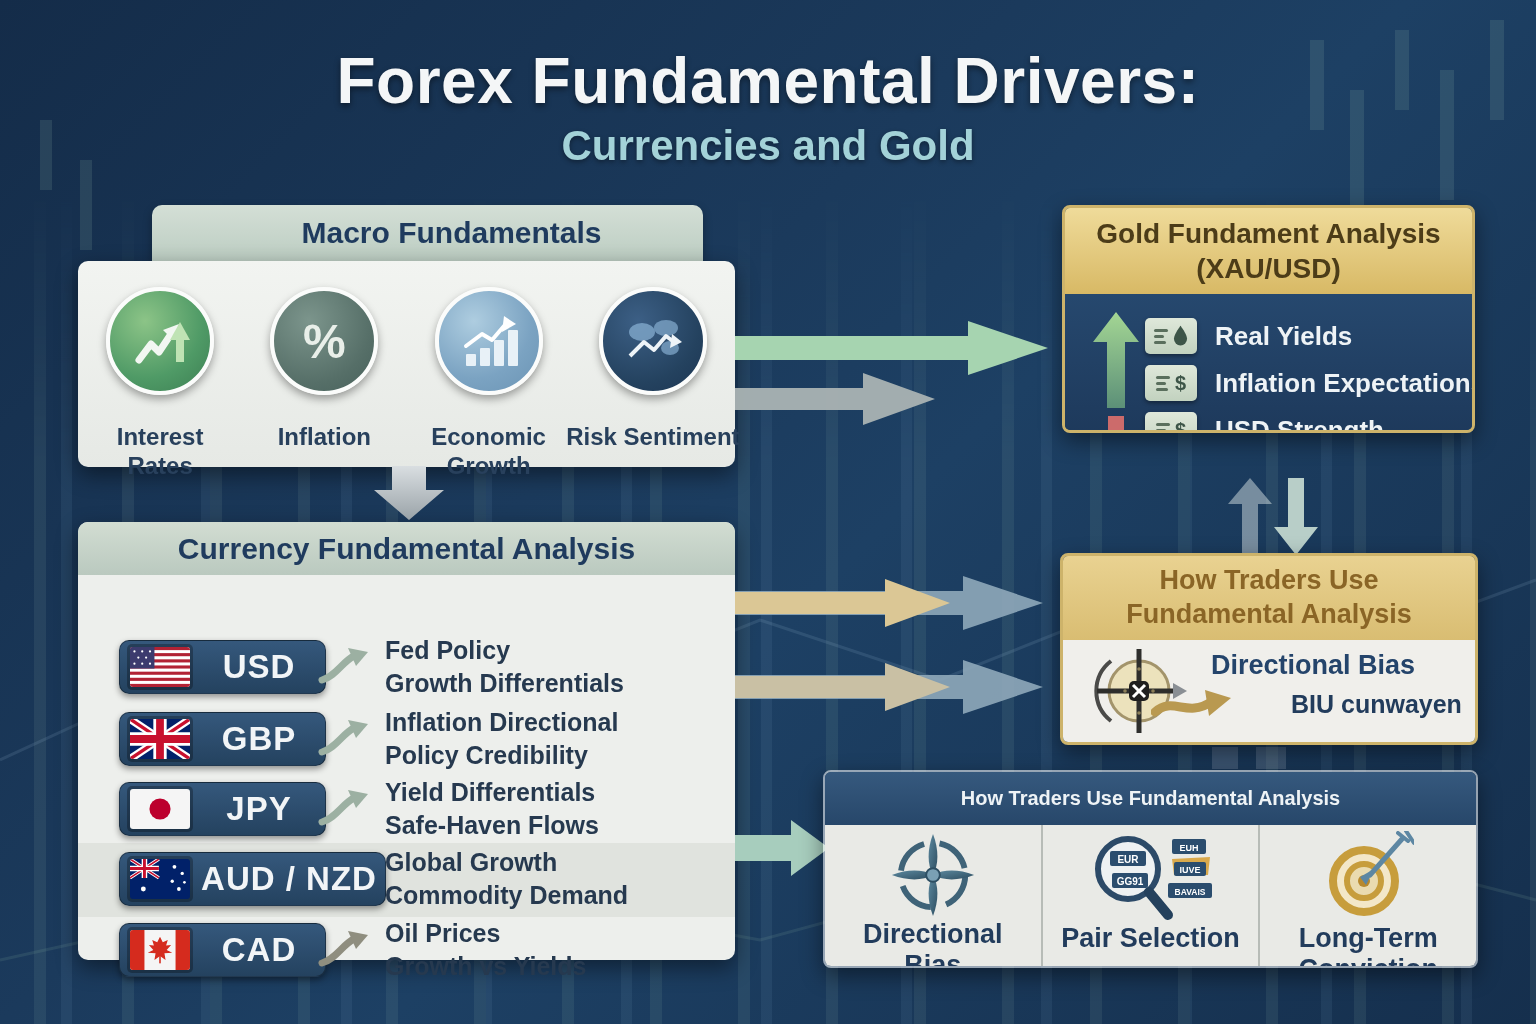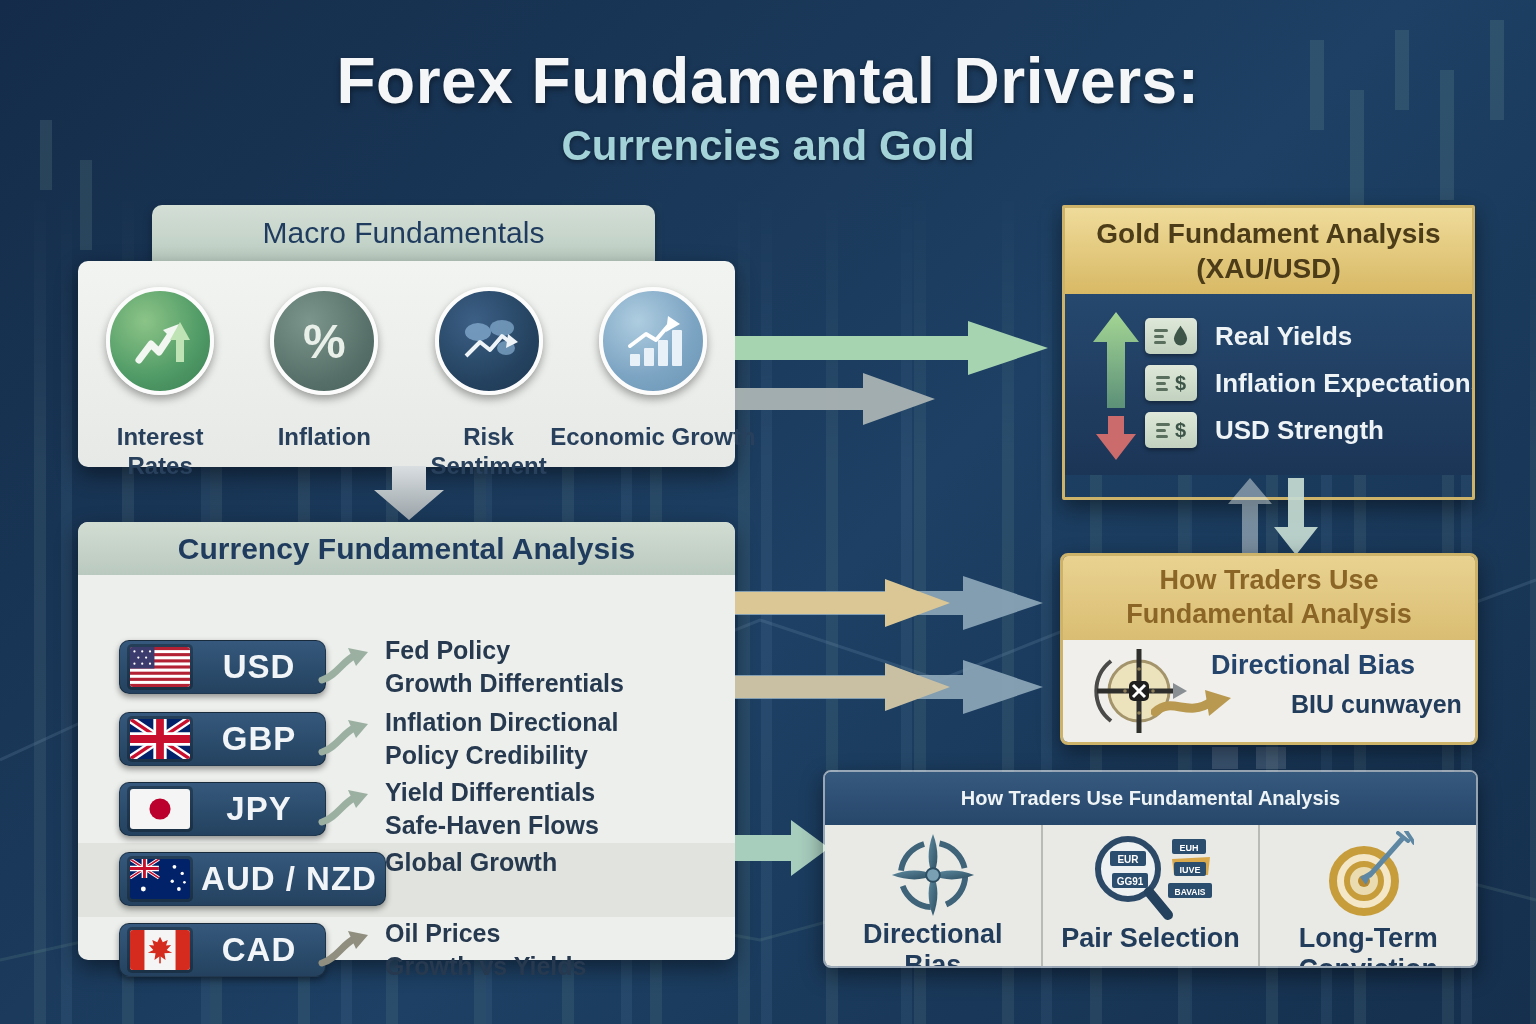--- a/index.html
+++ b/index.html
@@ -22,21 +22,21 @@
   .title-wrap{position:absolute;left:0;top:44px;width:100%;text-align:center;}
   .title-main{font-size:64px;font-weight:700;color:#f4f6f7;letter-spacing:.5px;
     text-shadow:0 3px 6px rgba(0,0,0,.45);}
   .title-sub{font-size:42px;font-weight:700;color:#a3d2d8;margin-top:4px;
     text-shadow:0 2px 5px rgba(0,0,0,.4);}
 
   
   .macro-header{position:absolute;left:152px;top:205px;width:503px;height:56px;
     background:linear-gradient(180deg,#d4dfd6,#bccdc2);border-radius:10px 10px 0 0;
     display:flex;align-items:center;justify-content:center;
-    font-size:30px;font-weight:400;color:#1f3b5e;box-shadow:0 4px 10px rgba(0,0,0,.3);}
+    font-size:30px;font-weight:700;color:#1f3b5e;box-shadow:0 4px 10px rgba(0,0,0,.3);padding-left:48px;}
   .macro-panel{left:78px;top:261px;width:657px;height:206px;
     background:linear-gradient(180deg,#f2f4f1,#e6e9e5);
     display:flex;align-items:flex-start;justify-content:space-around;padding-top:26px;box-sizing:border-box;}
   .macro-item{display:flex;flex-direction:column;align-items:center;width:25%;}
   .macro-circle{width:100px;height:100px;border-radius:50%;border:4px solid #fbfcfb;
     box-shadow:0 4px 9px rgba(0,0,0,.35);display:flex;align-items:center;justify-content:center;}
   .ic-interest{background:radial-gradient(circle at 35% 30%,#8cc487,#4f9a66 60%,#3c7e52);}
   .ic-inflation{background:radial-gradient(circle at 35% 30%,#7c958c,#566f68 65%,#47605a);}
   .ic-growth{background:radial-gradient(circle at 35% 30%,#aecde0,#7ba3c2 60%,#6b94b4);}
   .ic-risk{background:radial-gradient(circle at 35% 30%,#3c5f85,#24425f 65%,#1c3552);}
@@ -57,22 +57,22 @@
     background:linear-gradient(180deg,#35587c,#24425f);box-shadow:0 3px 6px rgba(0,0,0,.4);
     border:1px solid rgba(0,0,0,.35);display:flex;align-items:center;margin-left:24px;}
   .cur-pill.wide{width:265px;}
   .flag-slot{margin-left:7px;background:rgba(0,0,0,.28);border-radius:5px;padding:3px;line-height:0;}
   .flag-slot svg{border-radius:3px;display:block;}
   .cur-code{flex:1;text-align:center;font-size:33px;font-weight:700;color:#f2f5f7;letter-spacing:1px;}
   .cur-arrow{position:absolute;left:240px;top:4px;}
   .cur-text{position:absolute;left:307px;top:-6px;font-size:25px;font-weight:700;color:#26394f;line-height:1.3;}
 
   
-  .gold-panel{left:1062px;top:205px;width:413px;height:295px;border:3px solid #cdb36a;
-    border-radius:2px;overflow:hidden;box-sizing:border-box;}
+  .gold-panel{left:1062px;top:205px;width:413px;height:228px;border:3px solid #cdb36a;
+    border-radius:8px;overflow:hidden;box-sizing:border-box;}
   .gold-header{height:86px;background:linear-gradient(180deg,#efdb9a,#d8b965);
     display:flex;flex-direction:column;align-items:center;justify-content:center;
     font-size:28px;font-weight:700;color:#4c3c18;line-height:1.25;}
   .gold-body{position:relative;height:181px;background:linear-gradient(180deg,#26486e,#1b3556);}
   .gold-row{position:absolute;left:80px;display:flex;align-items:center;height:36px;}
   .gold-chip{width:52px;height:36px;background:linear-gradient(180deg,#dfe8da,#c2d2bf);
     border-radius:5px;display:flex;align-items:center;justify-content:center;gap:5px;
     box-shadow:0 2px 4px rgba(0,0,0,.4);}
   .chip-lines{display:flex;flex-direction:column;gap:3px;}
   .chip-lines i{display:block;height:3px;background:#5a6f5d;border-radius:2px;}
@@ -141,43 +141,43 @@
       </div>
       <div class="macro-label">Interest Rates</div>
     </div>
     <div class="macro-item">
       <div class="macro-circle ic-inflation">
         <span style="font-size:48px;font-weight:700;color:#e9efe9;">%</span>
       </div>
       <div class="macro-label">Inflation</div>
     </div>
     <div class="macro-item">
-      <div class="macro-circle ic-risk">
-        <svg width="62" height="62" viewBox="0 0 62 62">
-          <ellipse cx="20" cy="22" rx="13" ry="9" fill="#86aed0" opacity=".75"></ellipse>
-          <ellipse cx="44" cy="18" rx="12" ry="8" fill="#86aed0" opacity=".7"></ellipse>
-          <ellipse cx="48" cy="38" rx="9" ry="7" fill="#86aed0" opacity=".7"></ellipse>
-          <polyline points="8,46 22,32 32,40 44,26 52,32" fill="none" stroke="#eef4f8" stroke-width="4" stroke-linejoin="round"></polyline>
-          <polygon points="50,24 60,32 48,38" fill="#eef4f8"></polygon>
-        </svg>
-      </div>
-      <div class="macro-label">Risk Sentiment</div>
-    </div>
-    <div class="macro-item">
       <div class="macro-circle ic-growth">
         <svg width="62" height="62" viewBox="0 0 62 62">
           <rect x="8" y="44" width="10" height="12" rx="1" fill="#e8f1f7"></rect>
           <rect x="22" y="38" width="10" height="18" rx="1" fill="#e8f1f7"></rect>
           <rect x="36" y="30" width="10" height="26" rx="1" fill="#e8f1f7"></rect>
           <rect x="50" y="20" width="10" height="36" rx="1" fill="#e8f1f7"></rect>
           <polyline points="8,36 24,24 34,30 46,16" fill="none" stroke="#ffffff" stroke-width="4" stroke-linecap="round" stroke-linejoin="round"></polyline>
           <polygon points="46,6 58,14 44,22" fill="#ffffff"></polygon>
         </svg>
       </div>
       <div class="macro-label">Economic Growth</div>
+    </div>
+    <div class="macro-item">
+      <div class="macro-circle ic-risk">
+        <svg width="62" height="62" viewBox="0 0 62 62">
+          <ellipse cx="20" cy="22" rx="13" ry="9" fill="#86aed0" opacity=".75"></ellipse>
+          <ellipse cx="44" cy="18" rx="12" ry="8" fill="#86aed0" opacity=".7"></ellipse>
+          <ellipse cx="48" cy="38" rx="9" ry="7" fill="#86aed0" opacity=".7"></ellipse>
+          <polyline points="8,46 22,32 32,40 44,26 52,32" fill="none" stroke="#eef4f8" stroke-width="4" stroke-linejoin="round"></polyline>
+          <polygon points="50,24 60,32 48,38" fill="#eef4f8"></polygon>
+        </svg>
+      </div>
+      <div class="macro-label">Risk Sentiment</div>
     </div>
   </div>
 
   <div class="panel currency-panel">
     <div class="currency-header">Currency Fundamental Analysis</div>
     <div class="currency-body">
       <div class="row-band" style="top:268px;"></div>
 
       <div class="cur-row" style="top:65px;">
         <div class="cur-pill">
@@ -279,20 +279,21 @@
                   <circle cx="44" cy="27" r="1.7"></circle>
                 <circle cx="49" cy="21" r="1.2"></circle>
                   <circle cx="12" cy="27" r="2.2"></circle>
               </g>
             </svg>
           </span>
           <span class="cur-code">AUD / NZD</span>
         </div>
         <div class="cur-text">
           <div>Global Growth</div>
+          <div>Commodity Demand</div>
         </div>
       </div>
 
       <div class="cur-row" style="top:348px;">
         <div class="cur-pill">
           <span class="flag-slot">
             <svg width="60" height="40" viewBox="0 0 54 36">
               <rect width="54" height="36" fill="#f5f5f5"></rect>
               <rect width="13" height="36" fill="#d52b1e"></rect>
               <rect x="41" width="13" height="36" fill="#d52b1e"></rect>

